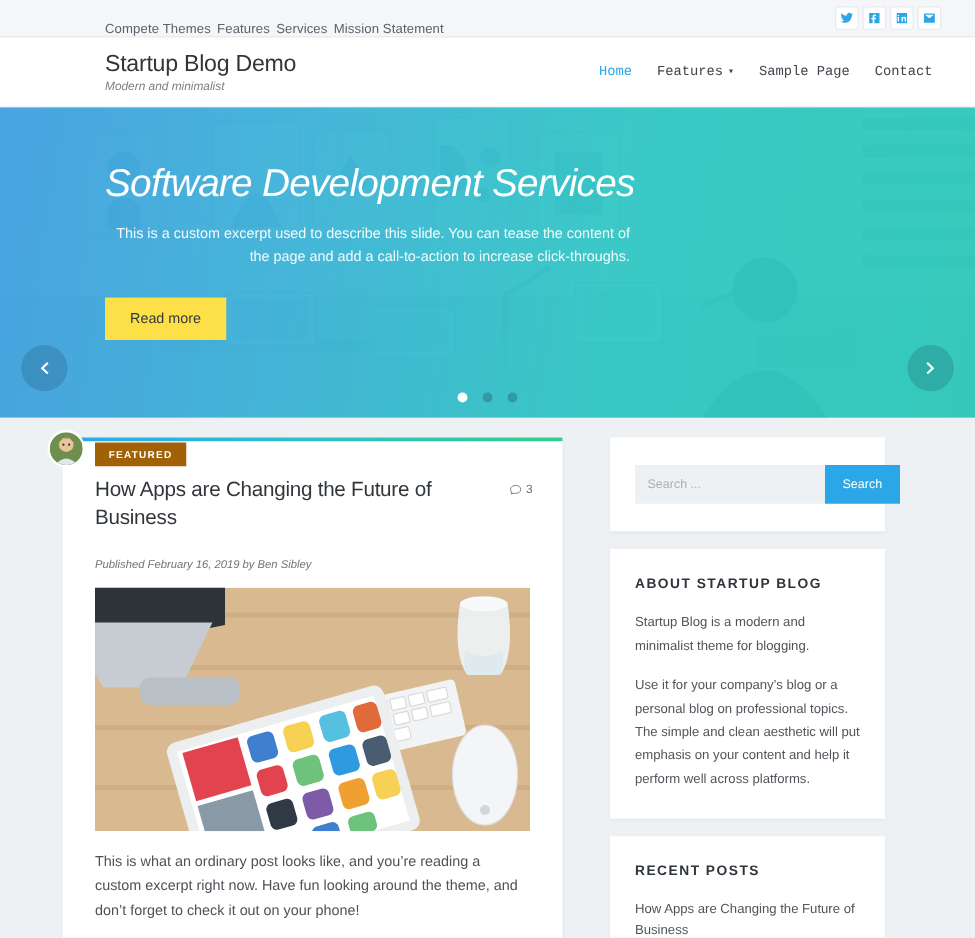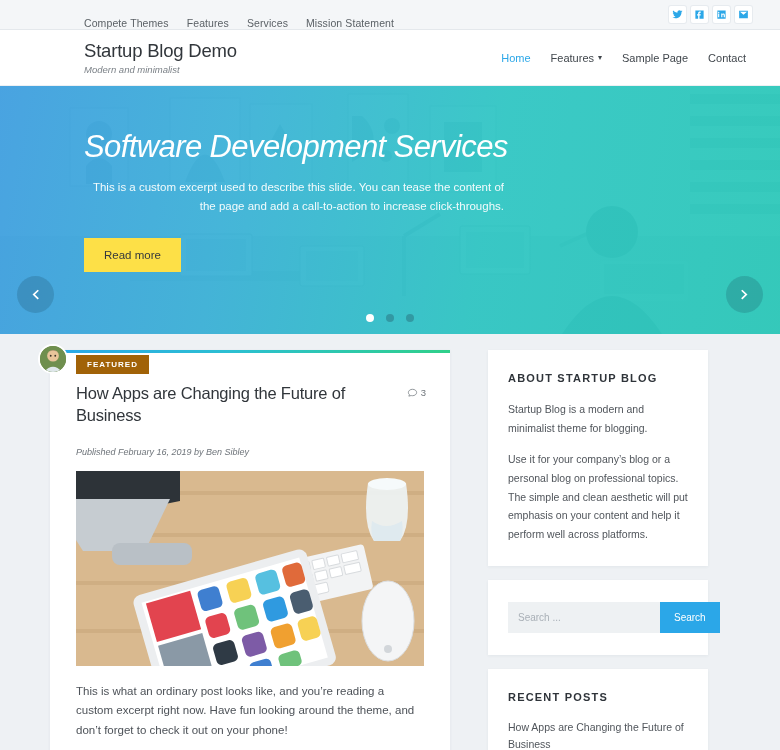--- a/index.html
+++ b/index.html
@@ -13,21 +13,21 @@
 
   
   .topbar {
     height: 30px;
     background: #f4f6f8;
     border-bottom: 1px solid #e4e8ec;
     display: flex;
     align-items: center;
     padding: 0 28px 0 84px;
   }
-  .topbar-menu { display: flex; gap: 18px; margin-top: 17px; }
+  .topbar-menu { display: flex; gap: 5px; margin-top: 17px; }
   .topbar-menu a {
     font-size: 10.5px;
     color: #5b6166;
     text-decoration: none;
     letter-spacing: .1px;
   }
   .social { margin-left: auto; display: flex; gap: 5px; }
   .social-btn {
     width: 17px; height: 17px;
     background: #ffffff;
@@ -53,21 +53,21 @@
     font-weight: 400;
     letter-spacing: -.2px;
     line-height: 1.15;
   }
   .site-desc {
     font-size: 9.5px;
     font-style: italic;
     color: #7b8187;
     margin-top: 2px;
   }
-  .main-nav { margin-left: auto; display: flex; align-items: center; gap: 20px; }
+  .main-nav { margin-left: auto; display: flex; align-items: center; gap: 20px; font-family: Liberation Mono, monospace; }
   .main-nav a {
     font-size: 11px;
     color: #40464c;
     text-decoration: none;
     display: flex; align-items: center; gap: 4px;
   }
   .main-nav a.active { color: #2ba7e8; }
   .caret { font-size: 8px; line-height: 1; }
 
   
@@ -497,30 +497,30 @@
         </svg>
       </div>
 
       <p class="post-excerpt">This is what an ordinary post looks like, and you’re reading a custom excerpt right now. Have fun looking around the theme, and don’t forget to check it out on your phone!</p>
     </article>
   </main>
 
   <aside class="sidebar">
 
     <section class="widget">
-      <h3 class="widget-title">ABOUT STARTUP BLOG</h3>
-      <p>Startup Blog is a modern and minimalist theme for blogging.</p>
-      <p>Use it for your company’s blog or a personal blog on professional topics. The simple and clean aesthetic will put emphasis on your content and help it perform well across platforms.</p>
-    </section>
-
-    <section class="widget">
       <div class="search-row">
         <input class="search-input" type="text" placeholder="Search ..." style="">
         <button class="search-btn">Search</button>
       </div>
+    </section>
+
+    <section class="widget">
+      <h3 class="widget-title">ABOUT STARTUP BLOG</h3>
+      <p>Startup Blog is a modern and minimalist theme for blogging.</p>
+      <p>Use it for your company’s blog or a personal blog on professional topics. The simple and clean aesthetic will put emphasis on your content and help it perform well across platforms.</p>
     </section>
 
     <section class="widget">
       <h3 class="widget-title">RECENT POSTS</h3>
       <ul class="recent-list">
         <li>
           <a href="#">How Apps are Changing the Future of Business</a>
         </li>
 
       </ul>

